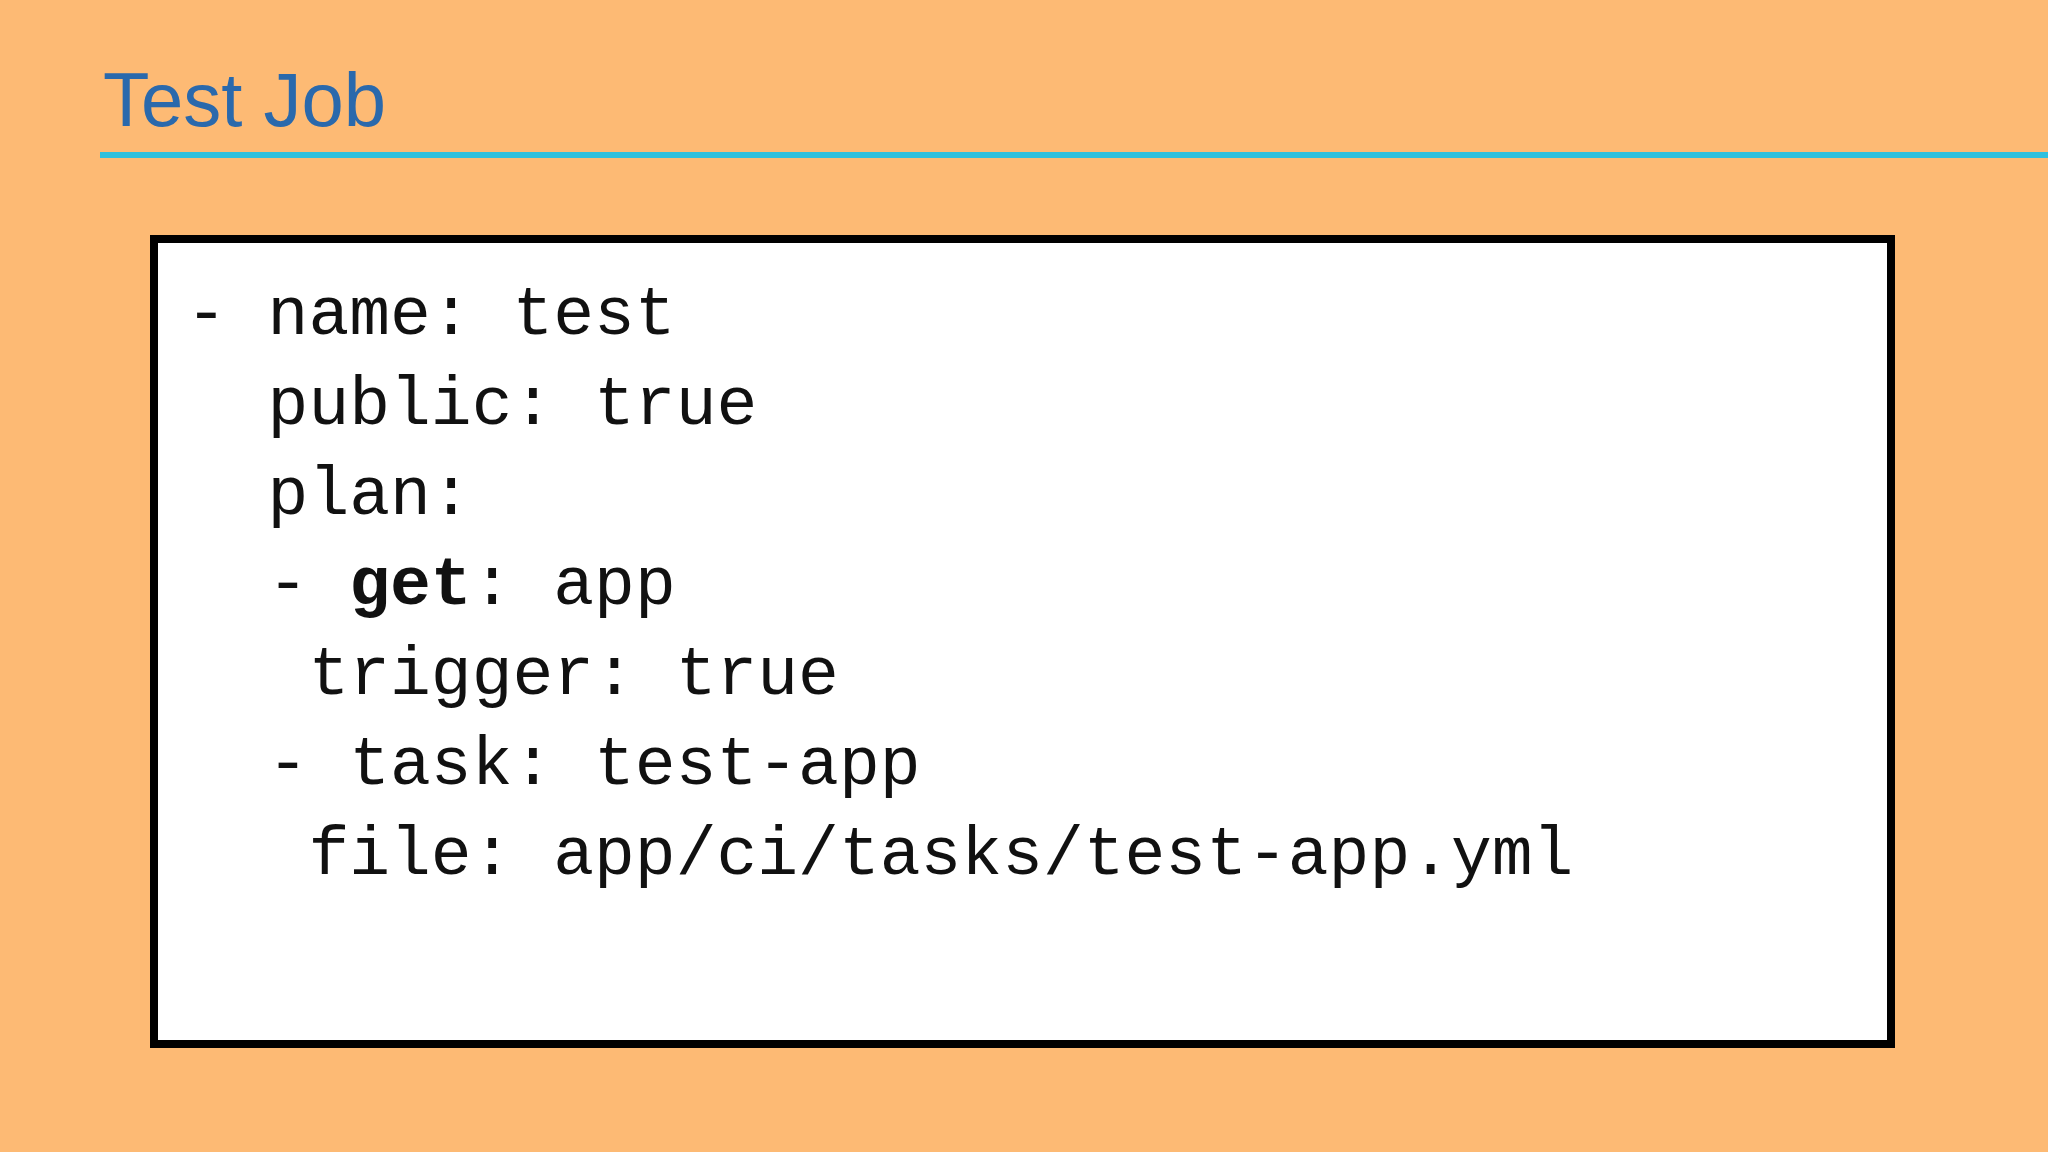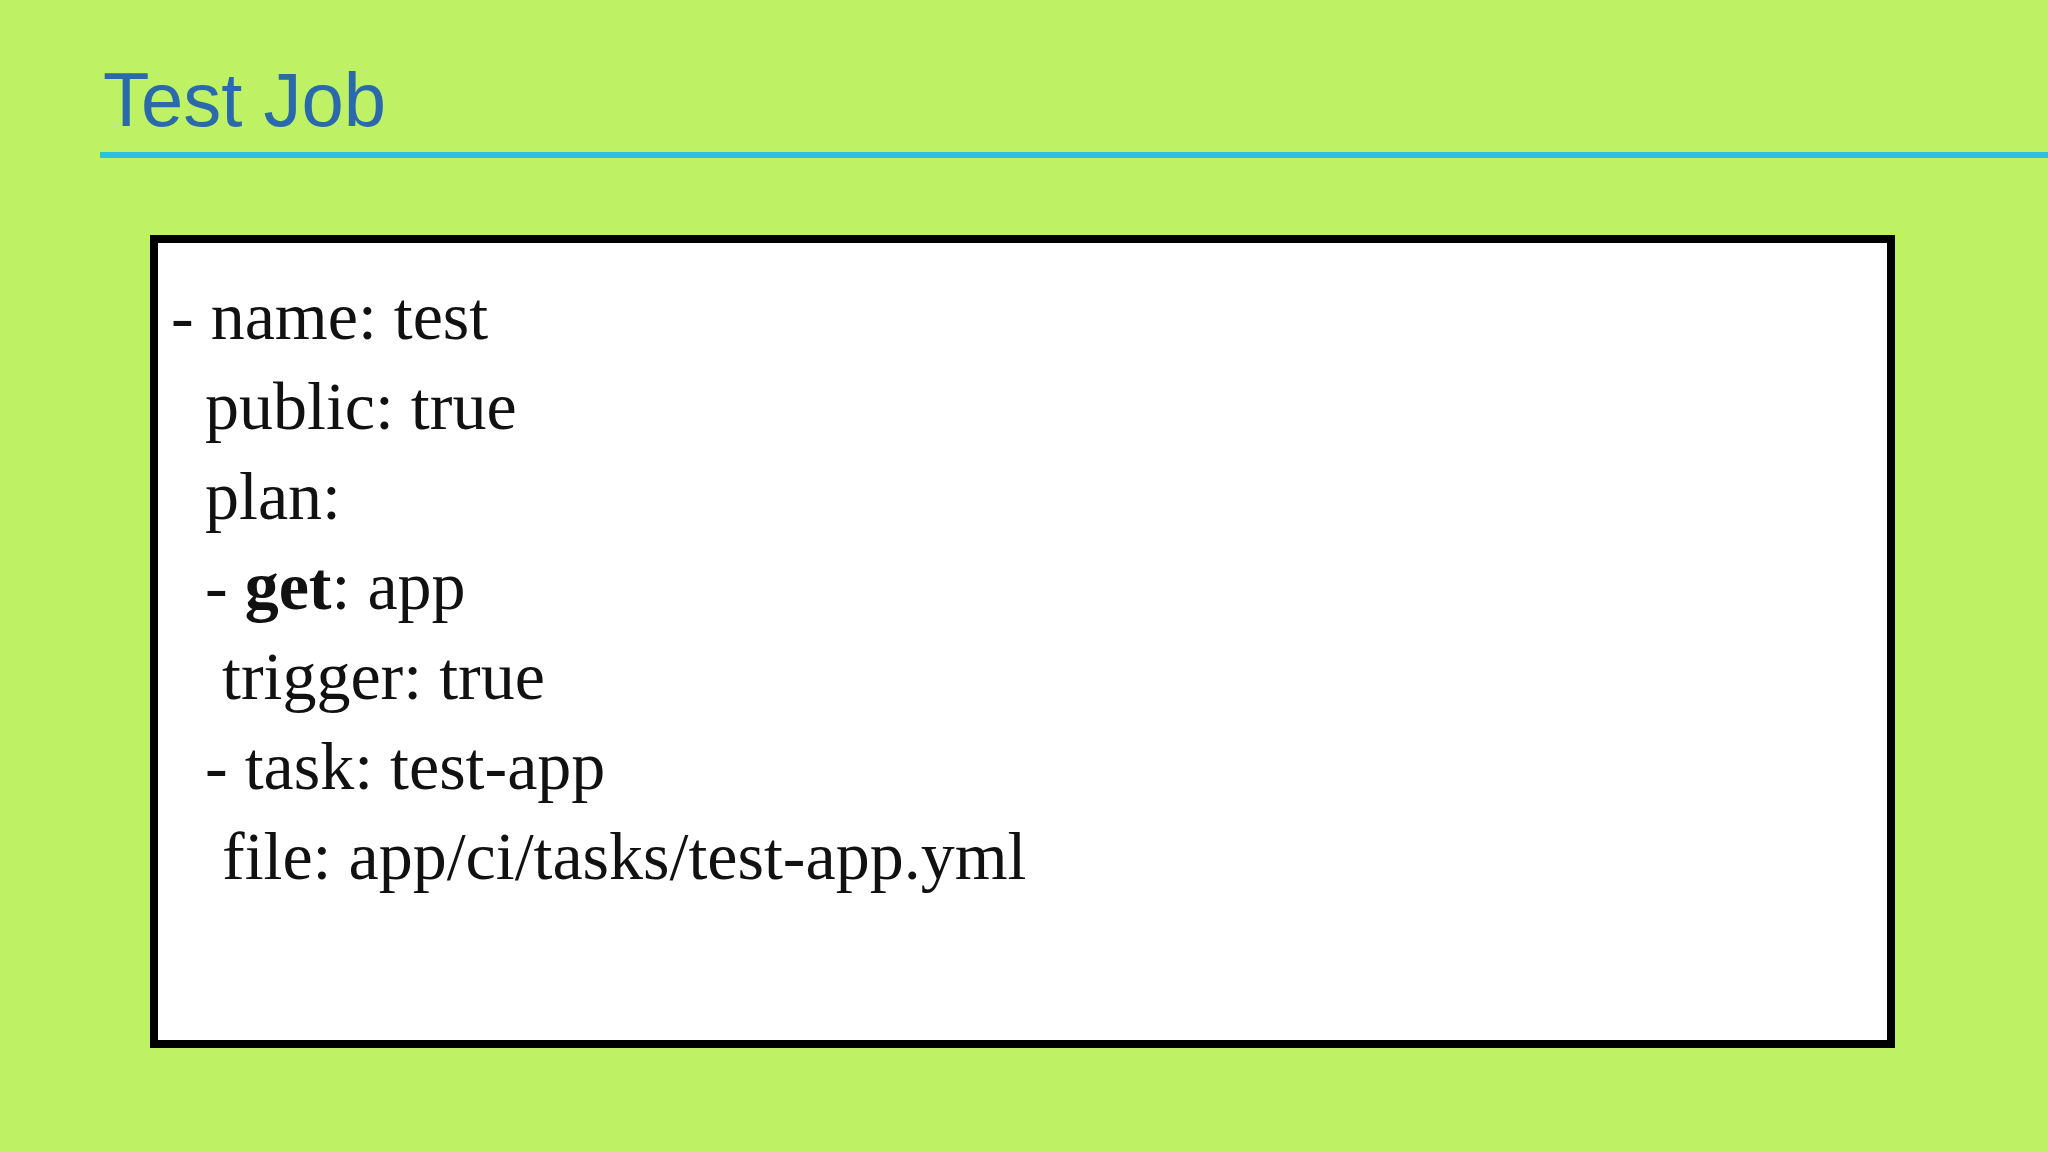--- a/index.html
+++ b/index.html
@@ -10,21 +10,21 @@
     height: 1152px;
     overflow: hidden;
     font-family: "Liberation Sans", sans-serif;
     position: relative;
   }
   .stage {
     position: absolute;
     inset: 0;
     width: 2048px;
     height: 1152px;
-    background: #bef264;
+    background: #fdba74;
   }
   .slide-title {
     position: absolute;
     left: 103px;
     top: 58px;
     font-size: 76px;
     line-height: 1.1;
     font-weight: 400;
     letter-spacing: 0px;
     color: var(--title-color, #2a69ac);
@@ -43,23 +43,23 @@
     left: 150px;
     top: 235px;
     width: 1745px;
     height: 813px;
     box-sizing: border-box;
     border: 8px solid #000000;
     background: #ffffff;
   }
   .code {
     position: absolute;
-    left: 13px;
+    left: 28px;
     top: 28px;
-    font-family: Liberation Serif, serif;
+    font-family: Liberation Mono, monospace;
     font-size: 68px;
     line-height: 90px;
     color: #111111;
     white-space: pre;
   }
   .code-line {
     height: 90px;
     white-space: pre;
   }
   .code-line b {

